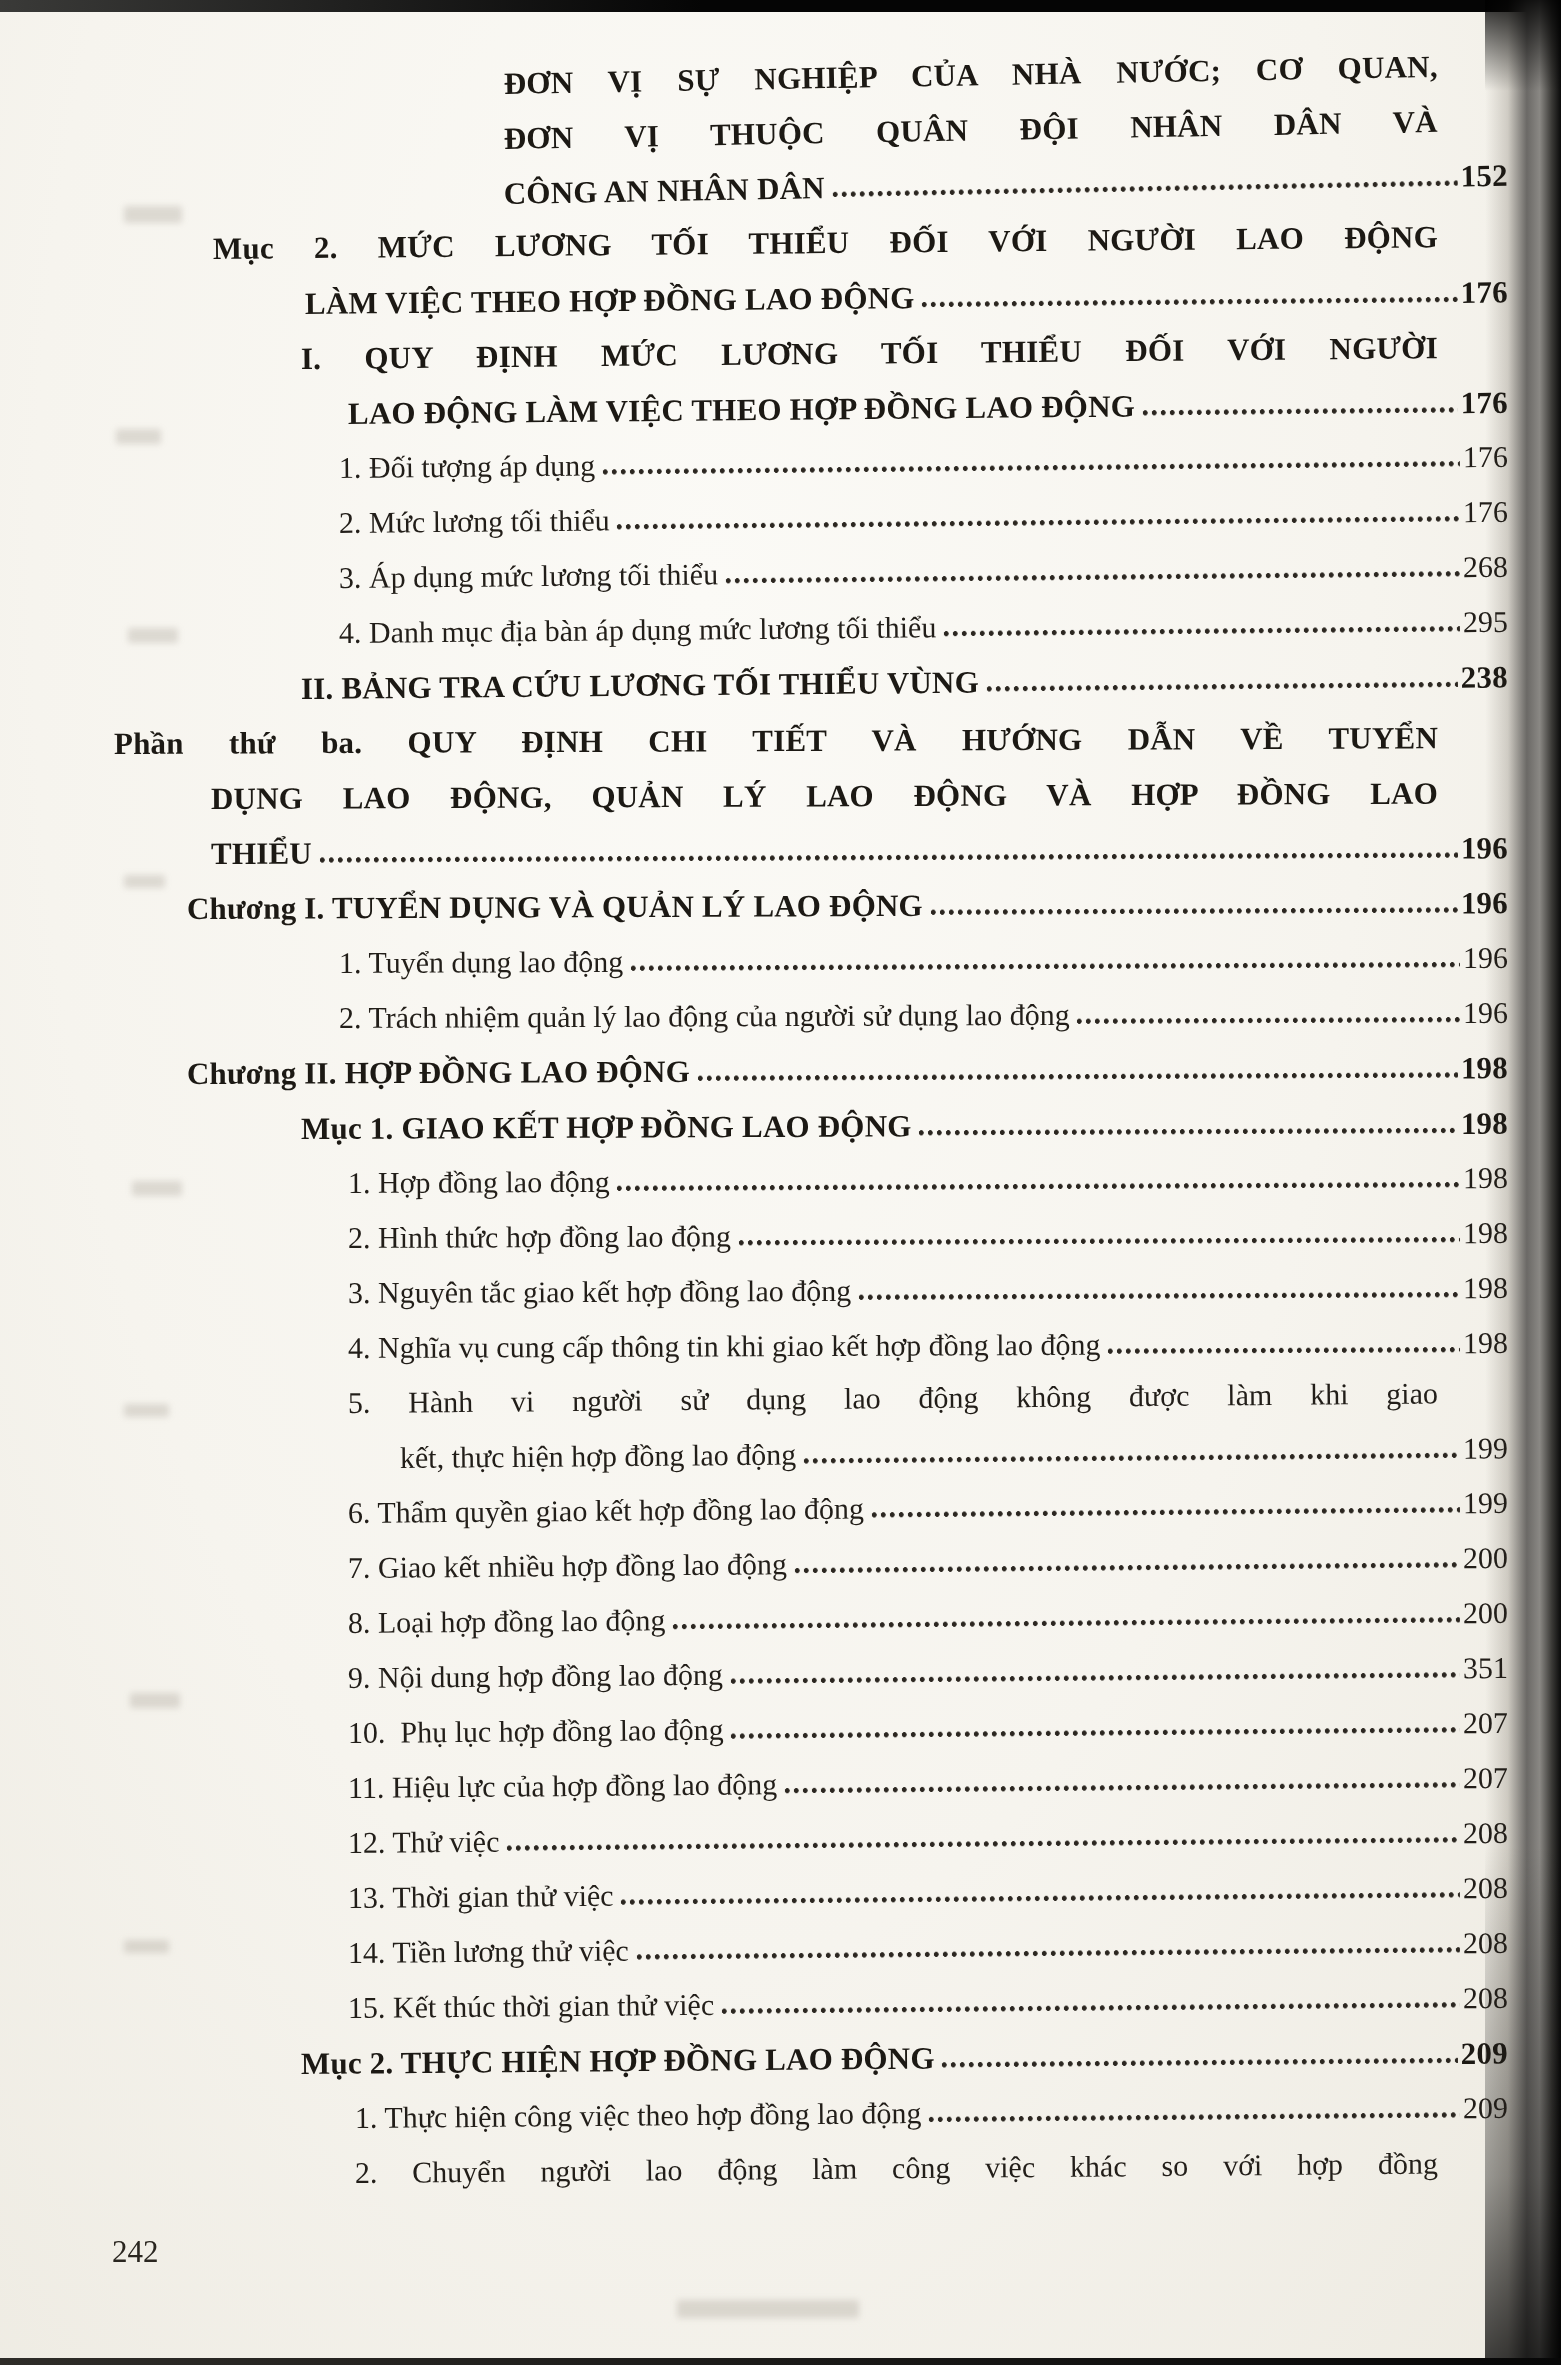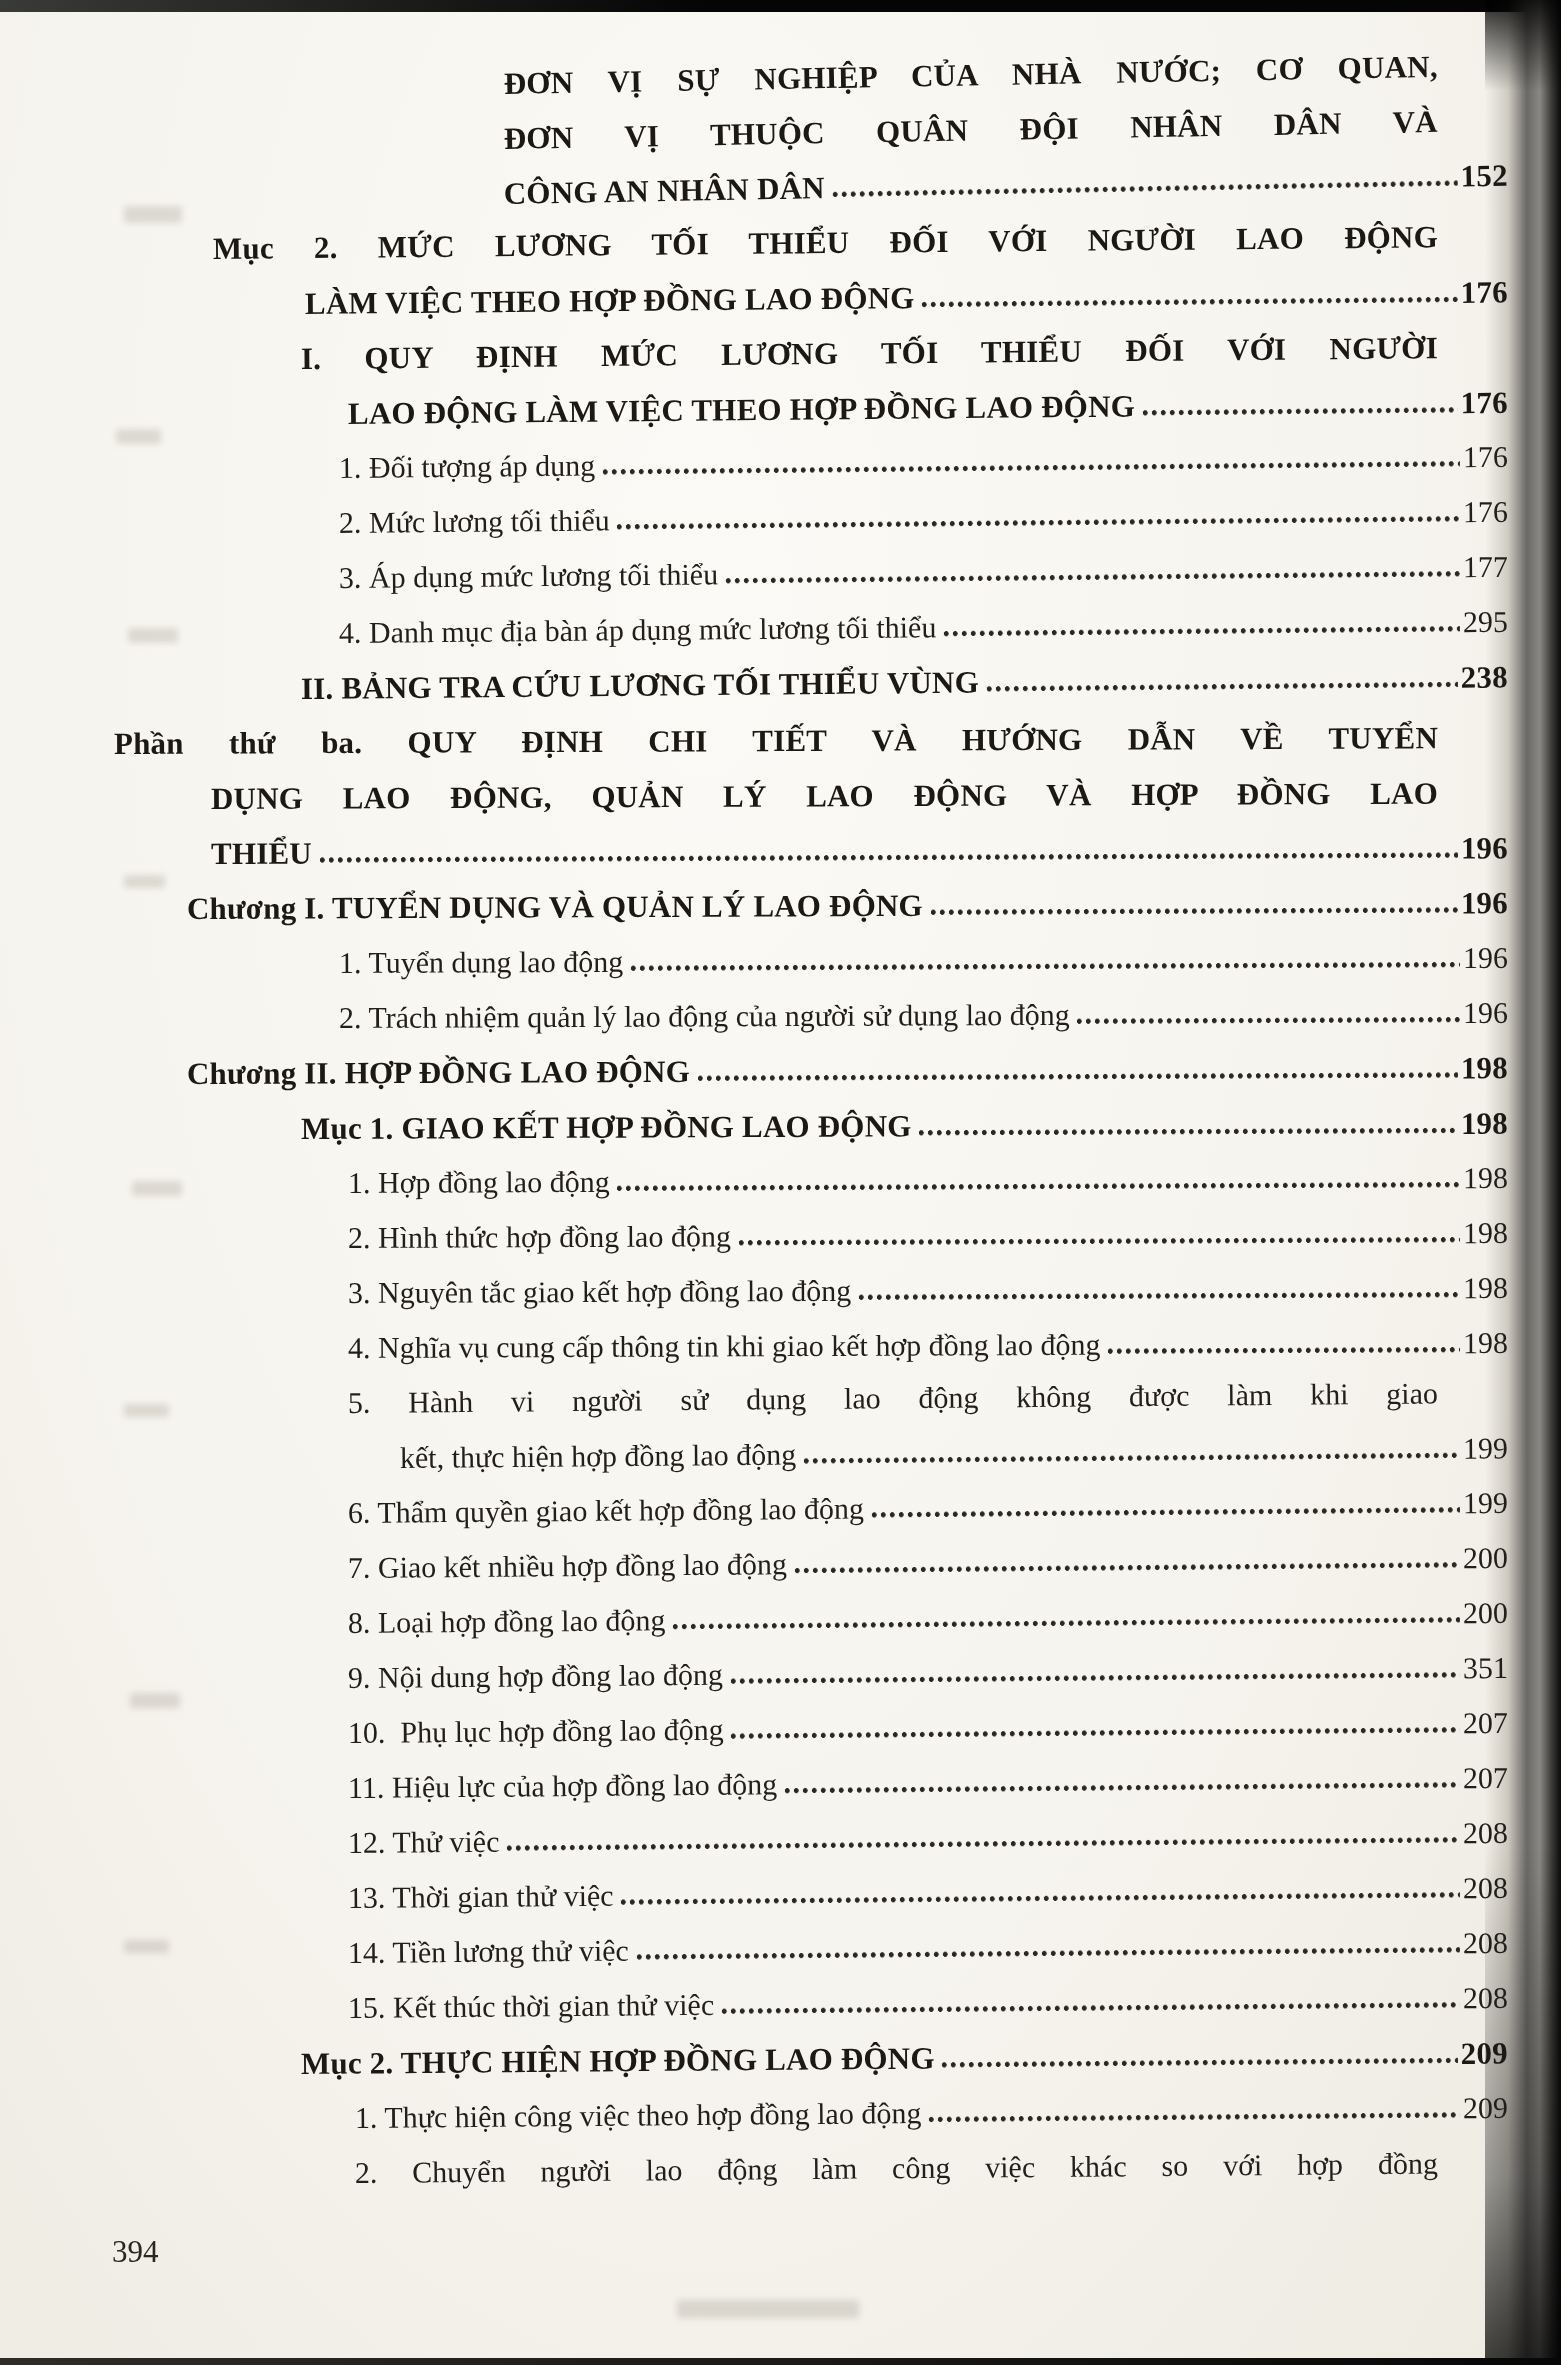--- a/index.html
+++ b/index.html
@@ -92,21 +92,21 @@
         <span class="pg">176</span>
       </div>
       <div class="row" style="margin-left: 339px; transform: rotate(-0.55deg);">
         <span class="t">2. Mức lương tối thiểu</span>
         <span class="dots"></span>
         <span class="pg">176</span>
       </div>
       <div class="row" style="margin-left: 339px; transform: rotate(-0.55deg);">
         <span class="t">3. Áp dụng mức lương tối thiểu</span>
         <span class="dots"></span>
-        <span class="pg">177</span>
+        <span class="pg">268</span>
       </div>
       <div class="row" style="margin-left: 339px; transform: rotate(-0.55deg);">
         <span class="t">4. Danh mục địa bàn áp dụng mức lương tối thiểu</span>
         <span class="dots"></span>
         <span class="pg">295</span>
       </div>
       <div class="row bold" style="margin-left: 301px; transform: rotate(-0.55deg);">
         <span class="t">II. BẢNG TRA CỨU LƯƠNG TỐI THIỂU VÙNG</span>
         <span class="dots"></span>
         <span class="pg">238</span>
@@ -233,16 +233,16 @@
       <div class="row" style="margin-left: 355px; transform: rotate(-0.5deg);">
         <span class="t">1. Thực hiện công việc theo hợp đồng lao động</span>
         <span class="dots"></span>
         <span class="pg">209</span>
       </div>
       <div class="row justify" style="margin-left: 355px; transform: rotate(-0.5deg);">
         <span class="t">2. Chuyển người lao động làm công việc khác so với hợp đồng</span>
       </div>
     </div>
 
-  <div class="pageno">394</div>
+  <div class="pageno">242</div>
 
 </div>
 
 
 </body></html>

